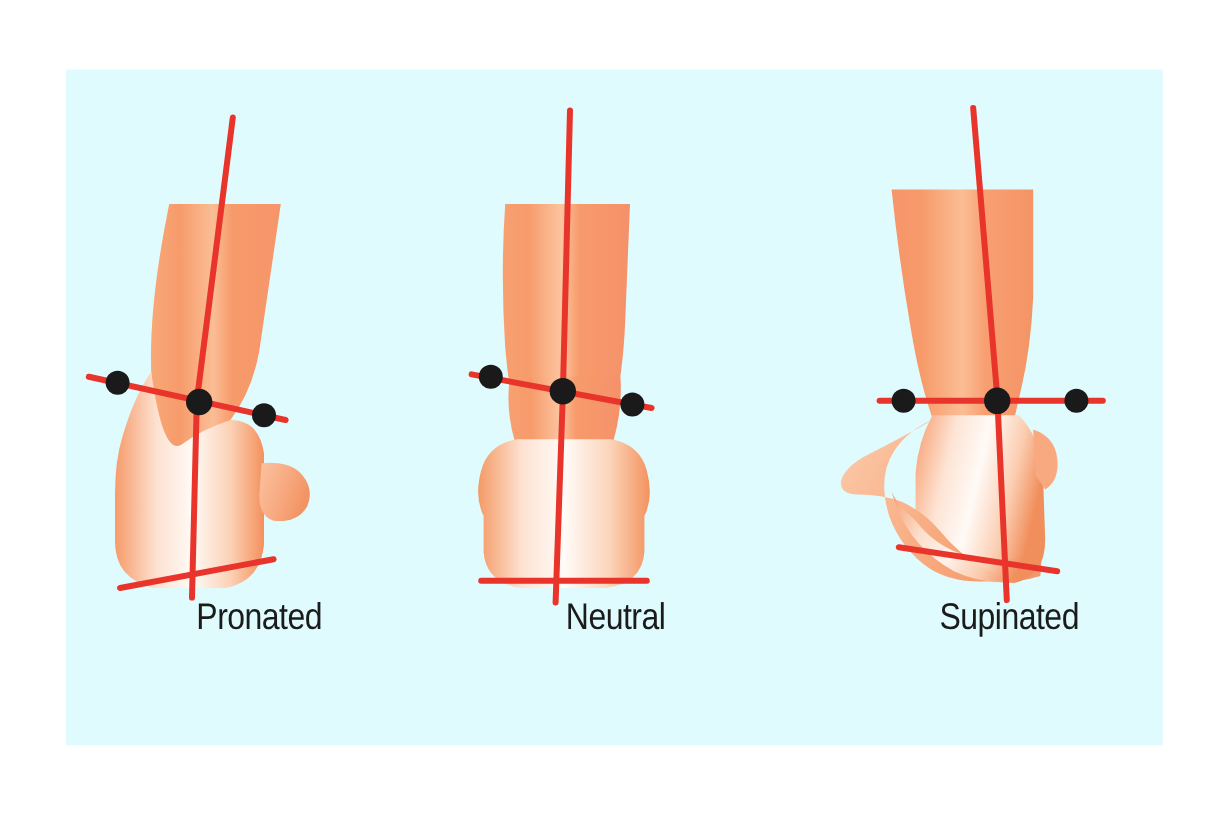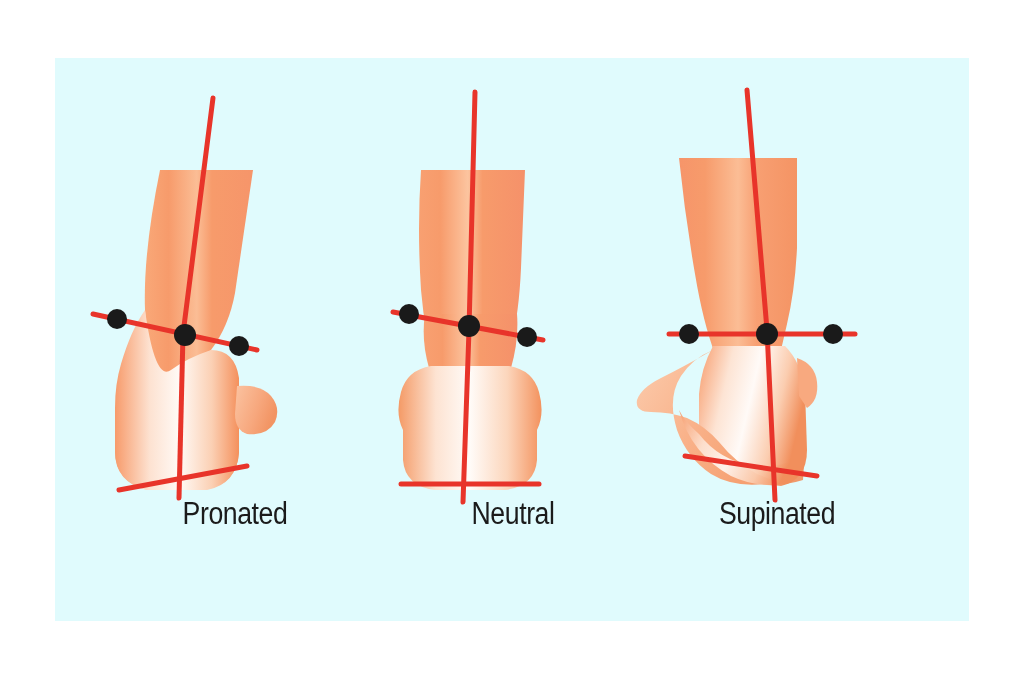--- a/index.html
+++ b/index.html
@@ -34,23 +34,23 @@
     top: 0;
     width: 914px;
     height: 563px;
   }
   .foot-figure {
     position: absolute;
     top: 20px;
     width: 300px;
     height: 500px;
   }
-  .foot-figure.pos-0 { left: 30px; }
+  .foot-figure.pos-0 { left: 11px; }
   .foot-figure.pos-1 { left: 308px; }
-  .foot-figure.pos-2 { left: 572px; }
+  .foot-figure.pos-2 { left: 636px; }
   .foot-svg {
     display: block;
     width: 300px;
     height: 430px;
   }
   .figure-caption {
     position: absolute;
     top: 418px;
     left: 0;
     width: 300px;

